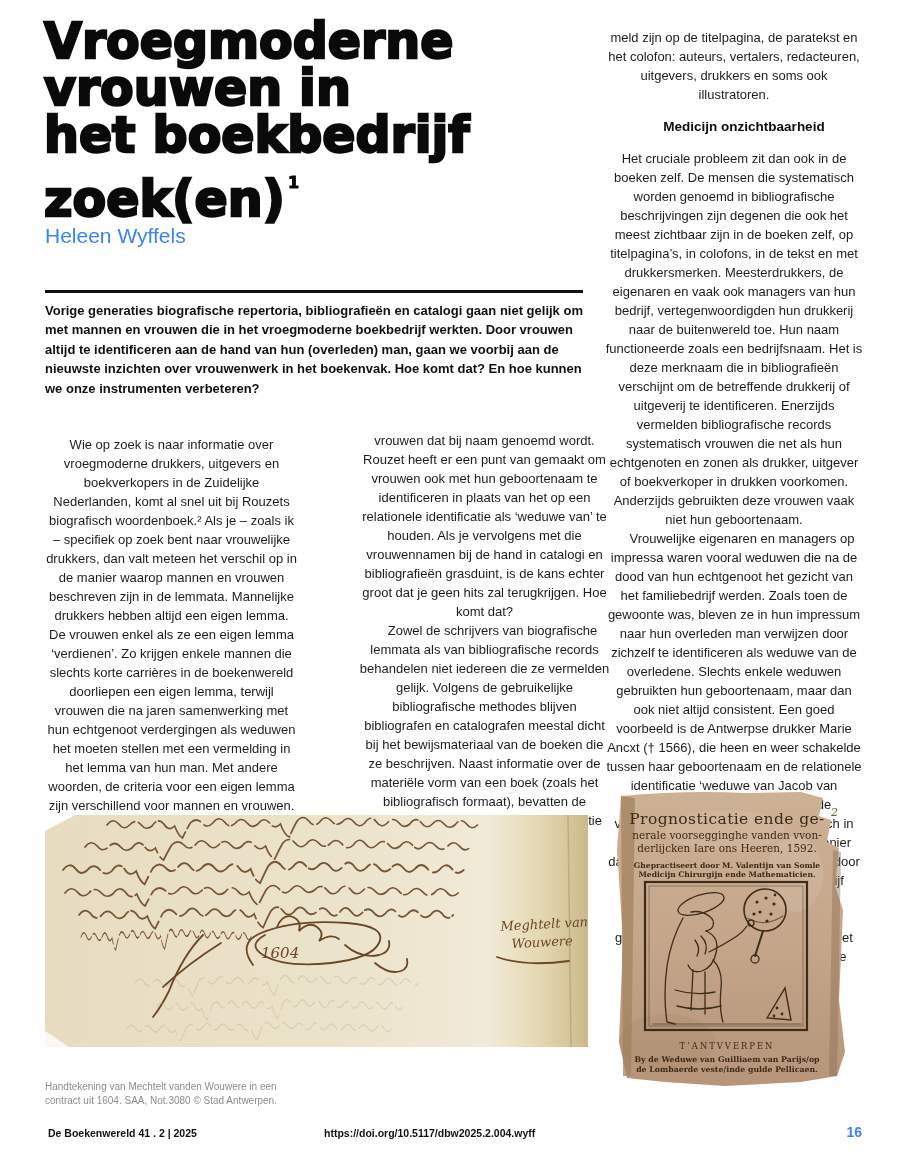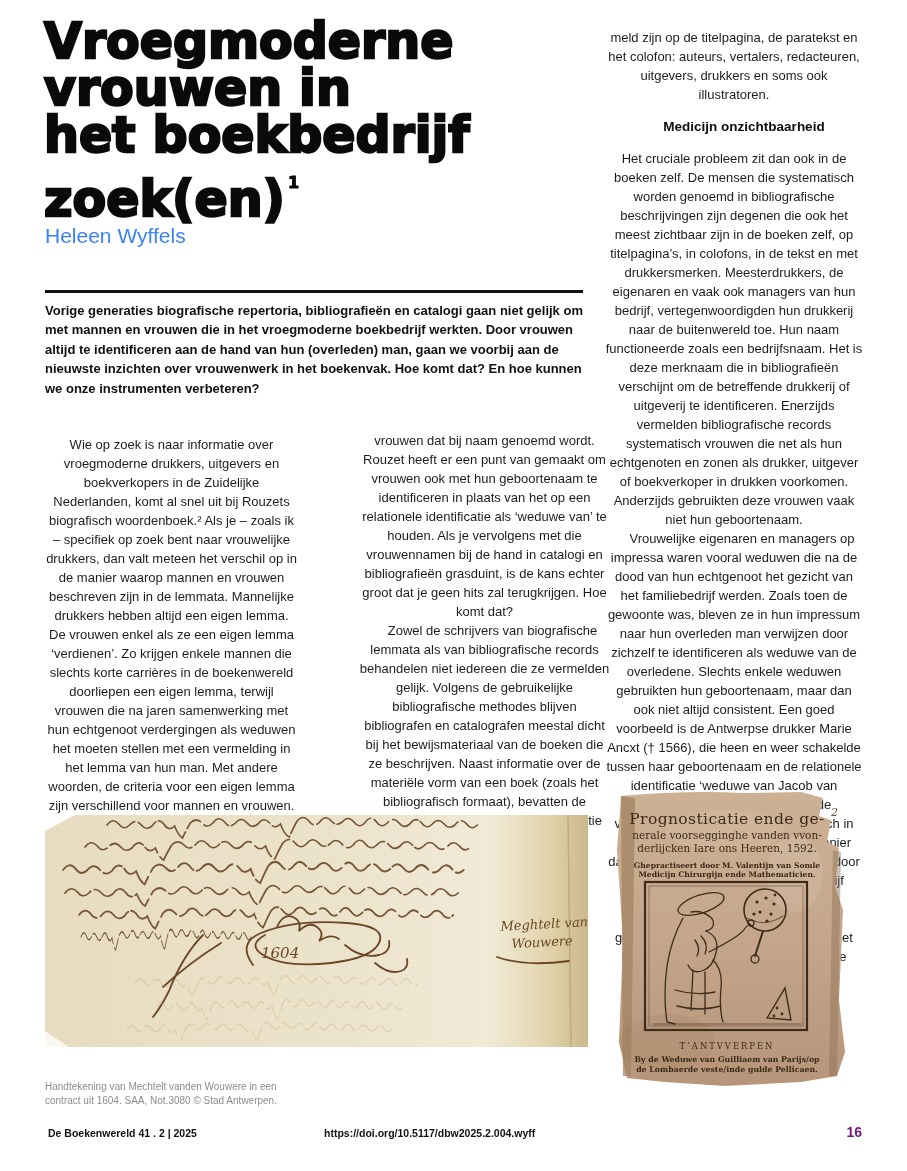--- a/index.html
+++ b/index.html
@@ -25,21 +25,21 @@
   
   .fig1{left:45px;top:815px;width:543px;height:232px;}
   .fig2{left:605px;top:790px;width:253px;height:300px;}
   .caption{font-size:10px;line-height:13.5px;color:#8c8c8c;}
   .cap1{left:45px;top:1064px;width:262px;margin-top:16px;}
   .cap2{left:325px;top:1064px;width:232px;}
   
   .foot{font-size:10.5px;font-weight:bold;color:#111;letter-spacing:0;}
   .foot-journal{left:35px;top:1127px;margin-left:13px;}
   .foot-doi{left:324px;top:1127px;}
-  .foot-page{left:810px;top:1124px;width:52px;text-align:right;font-size:14px;font-weight:bold;color:#701a75;}
+  .foot-page{left:810px;top:1124px;width:52px;text-align:right;font-size:14px;font-weight:bold;color:#3b82f6;}
   svg text{font-family:"DejaVu Serif",serif;}
 </style>
 </head>
 <body>
 
 <div class="page">
 
   <h1 class="abs title" style="margin:0;">
     <span>Vroegmoderne</span><br>
     <span>vrouwen in</span><br>

